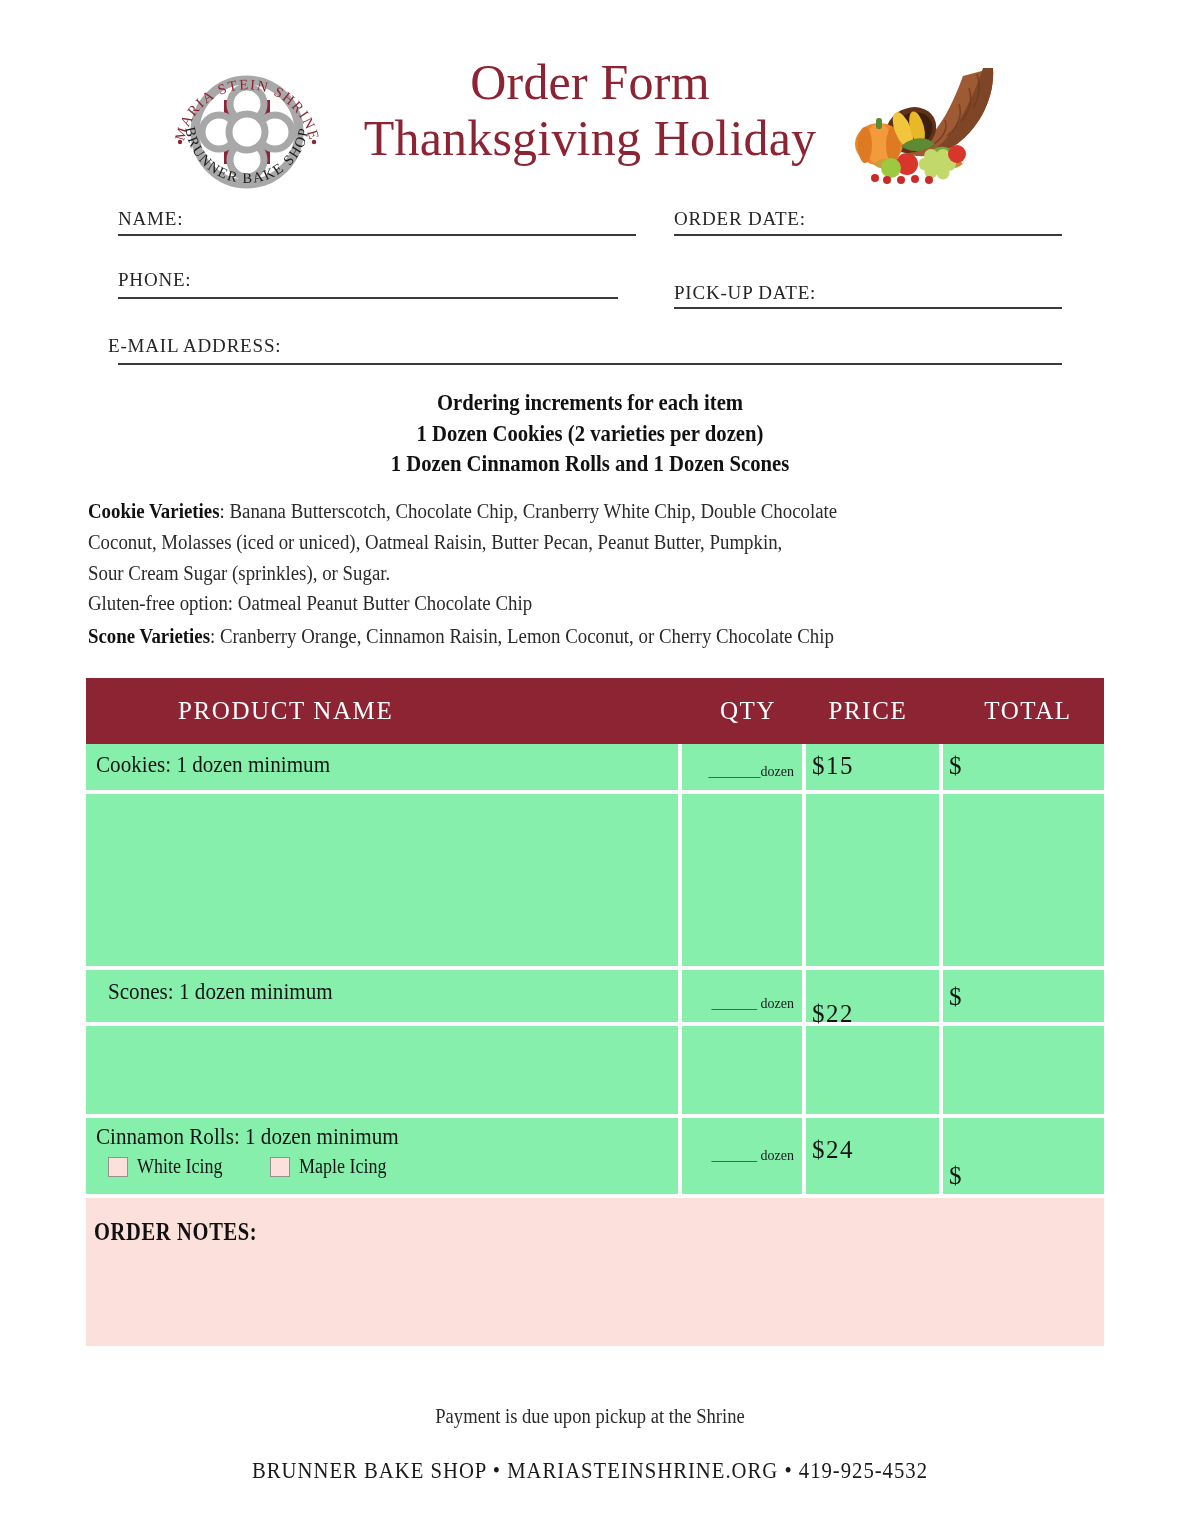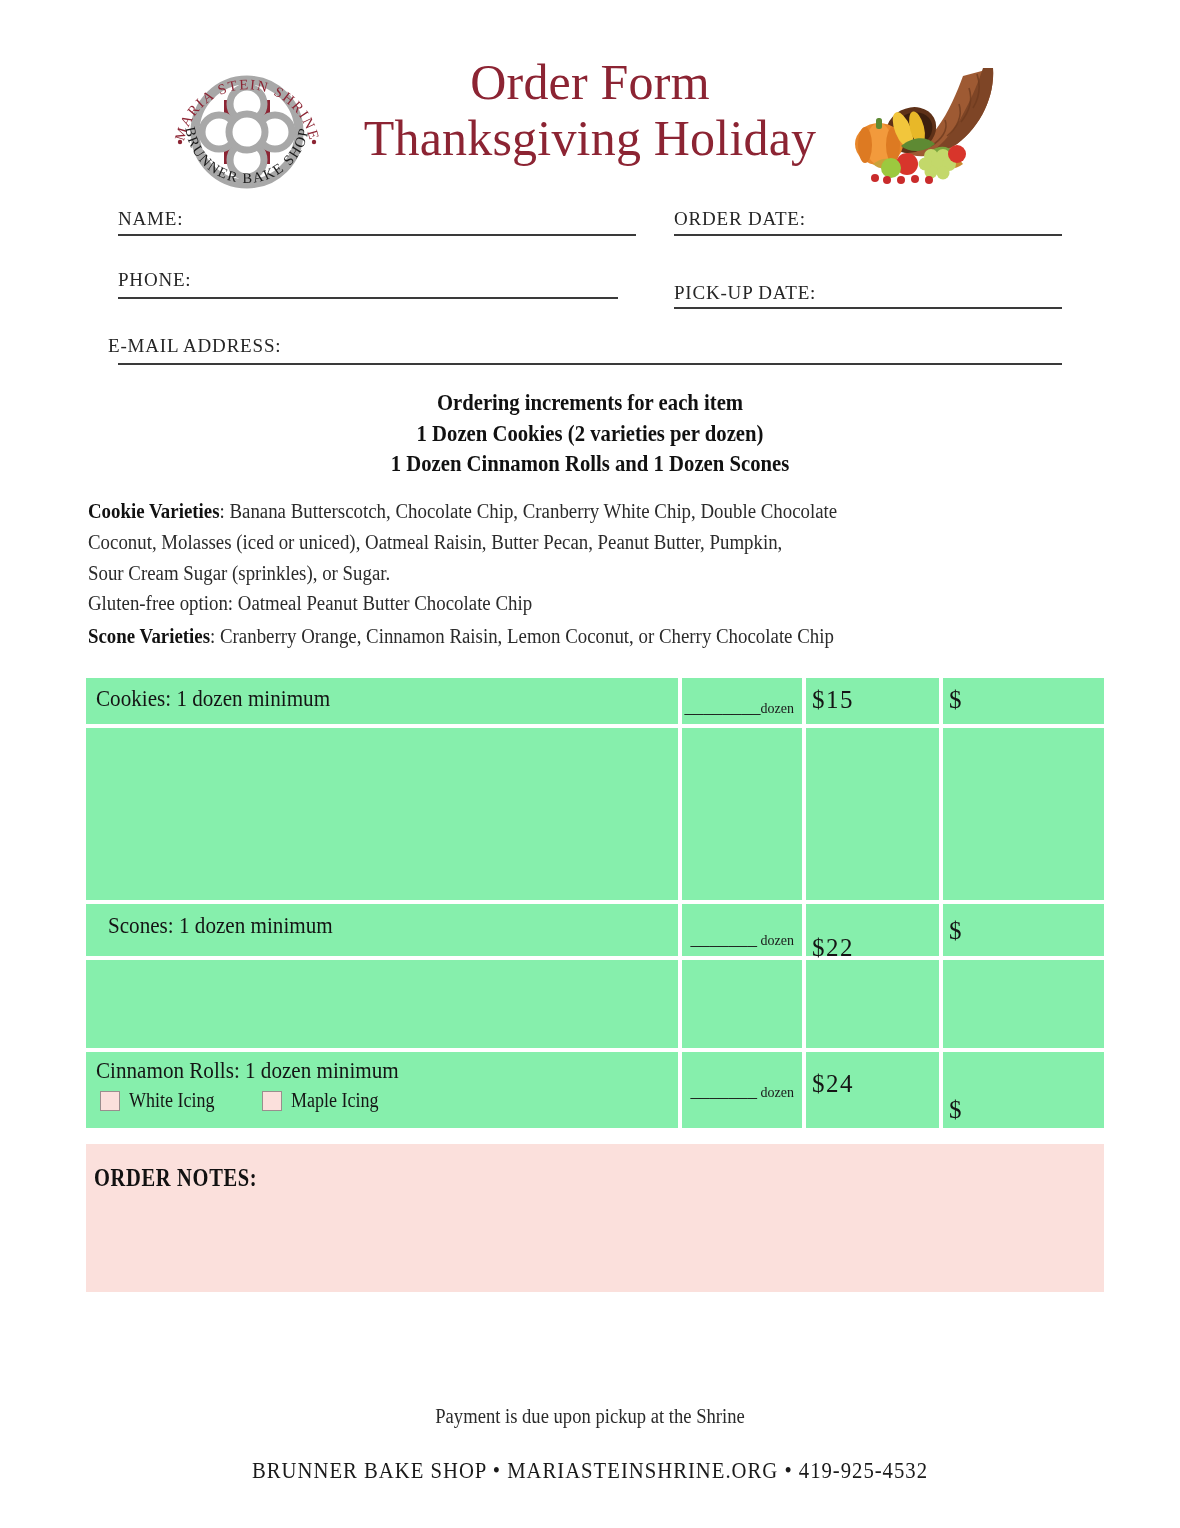--- a/index.html
+++ b/index.html
@@ -176,21 +176,21 @@
   .qty-cell {
     position: absolute;
     left: 596px;
     width: 118px;
     text-align: right;
     padding-right: 6px;
     font-family: "Liberation Serif", serif;
     color: #1a1a1a;
     white-space: nowrap;
   }
-  .qty-blank { font-size: 19px; letter-spacing: 0px; }
+  .qty-blank { font-size: 13px; letter-spacing: 0px; }
   .qty-word  { font-size: 14px; }
 
   .price-cell {
     position: absolute;
     left: 726px;
     font-family: "Liberation Serif", serif;
     font-size: 25px;
     letter-spacing: 1.5px;
     color: #151515;
   }
@@ -224,21 +224,21 @@
     transform: scaleX(0.9);
     transform-origin: left center;
     white-space: nowrap;
   }
 
   .notes-band {
     position: relative;
     background: #FBE0DC;
     width: 1018px;
     height: 148px;
-    margin-top: 16px;
+    margin-top: 4px;
   }
   .notes-label {
     position: absolute;
     left: 8px; top: 20px;
     font-family: "Liberation Serif", serif;
     font-weight: bold;
     font-size: 25px;
     letter-spacing: 0.8px;
     color: #111;
     transform: scaleX(0.82);
@@ -411,20 +411,26 @@
     <div class="vline">Sour Cream Sugar (sprinkles), or Sugar.</div>
     <div class="vline">Gluten-free option: Oatmeal Peanut Butter Chocolate Chip</div>
   </div>
 
   <div class="scones-line">
     <b>Scone Varieties</b><span>: Cranberry Orange, Cinnamon Raisin, Lemon Coconut, or Cherry Chocolate Chip</span>
   </div>
 
   <div class="table">
 
+    <div class="thead">
+      <div class="th th-product">PRODUCT NAME</div>
+      <div class="th th-qty">QTY</div>
+      <div class="th th-price">PRICE</div>
+      <div class="th th-total">TOTAL</div>
+    </div>
 
     <div class="band" style="height:46px;">
       <div class="vdiv vdiv-a"></div>
       <div class="vdiv vdiv-b"></div>
       <div class="vdiv vdiv-c"></div>
 
       <div class="prod-name" style="top:7px;">Cookies: 1 dozen minimum</div>
 
       <div class="qty-cell" style="top:18px;"><span class="qty-blank">________</span><span class="qty-word">dozen</span></div>
 
@@ -457,21 +463,21 @@
       <div class="vdiv vdiv-c"></div>
     </div>
 
     <div class="band" style="height:76px;">
       <div class="vdiv vdiv-a"></div>
       <div class="vdiv vdiv-b"></div>
       <div class="vdiv vdiv-c"></div>
 
       <div class="prod-name" style="top:5px;">Cinnamon Rolls: 1 dozen minimum</div>
 
-      <div class="icing-row" style="top:37px;">
+      <div class="icing-row" style="top:37px;margin-left:8px;">
         <div class="icing-opt">
           <span class="cbox"></span>
           <span class="icing-label">White Icing</span>
         </div>
         <div class="icing-opt">
           <span class="cbox"></span>
           <span class="icing-label">Maple Icing</span>
         </div>
       </div>
 

